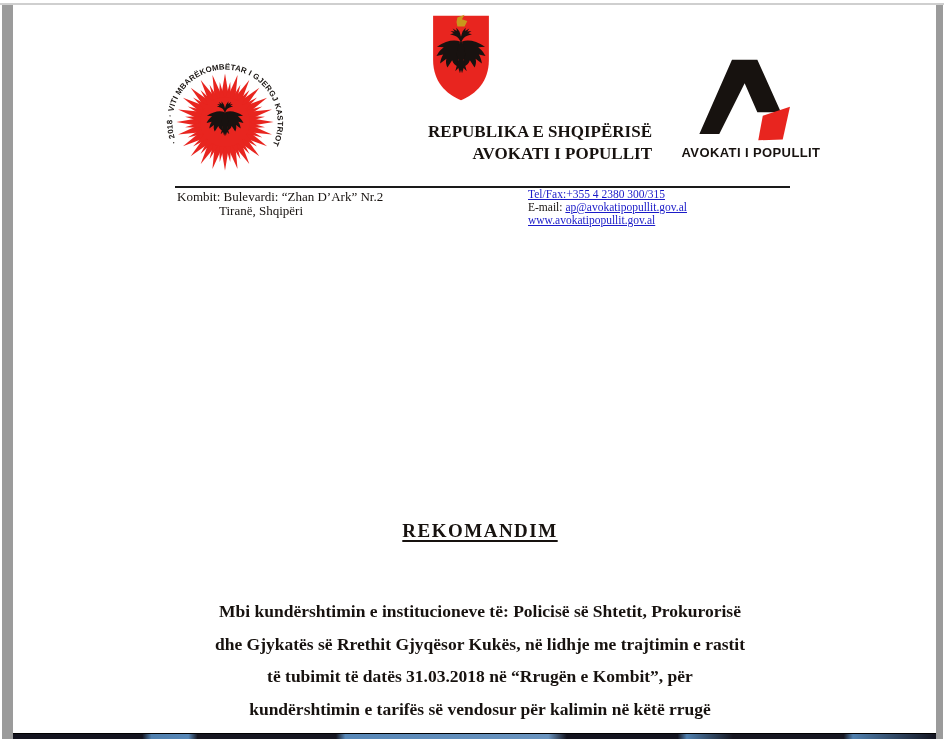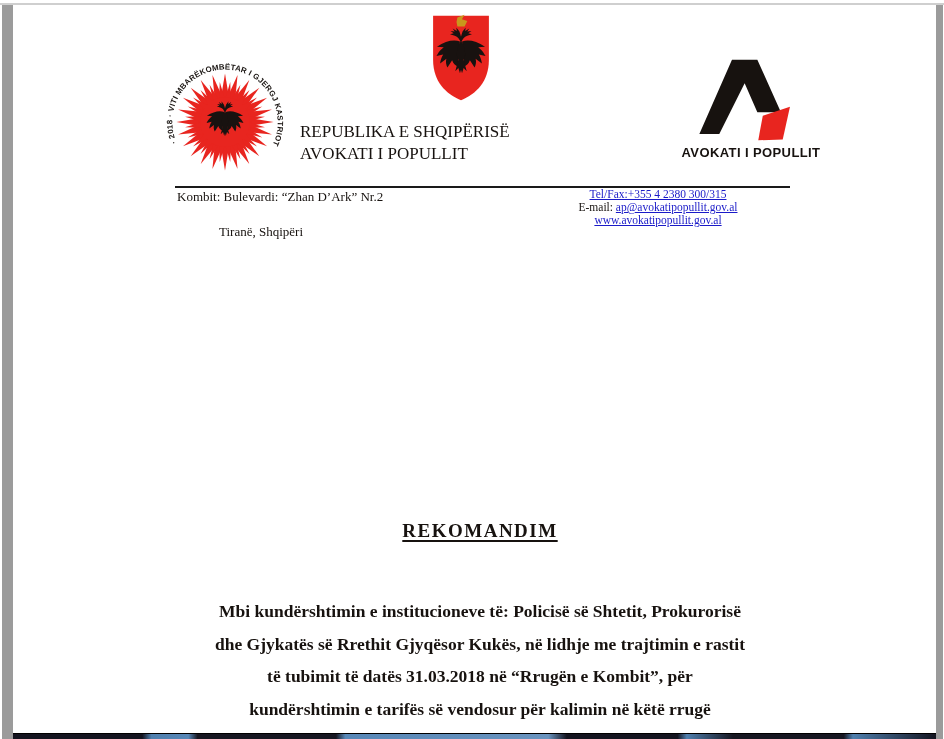--- a/index.html
+++ b/index.html
@@ -22,41 +22,41 @@
   }
 
   
   .letterhead { position:absolute; left:0; top:0; width:944px; height:240px; }
 
   .seal { position:absolute; left:163px; top:60px; width:124px; height:124px; }
   .coa  { position:absolute; left:429px; top:13px; width:64px;  height:90px; }
 
   .republic {
     position:absolute; left:300px; top:121px; width:352px;
-    text-align:left; font-weight:normal; font-size:17px; line-height:22px; color:#17120f;
+    text-align:right; font-weight:bold; font-size:17px; line-height:22px; color:#17120f;
   }
 
   .ap-logo { position:absolute; left:676px; top:56px; width:150px; text-align:center; }
   .ap-logo svg { display:block; margin:0 auto; }
   .ap-logo-caption {
     margin-top:2px; font-family:"Liberation Sans", sans-serif;
     font-weight:bold; font-size:13px; letter-spacing:.4px; color:#17120f; white-space:nowrap;
   }
 
   .head-rule { position:absolute; left:175px; top:186px; width:615px; height:2px; background:#1a1a1a; }
 
   .address {
     position:absolute; left:177px; top:190px;
     font-size:13px; line-height:14px; color:#17120f;
   }
-  .address .line2 { padding-left:42px;margin-top:21px; }
+  .address .line2 { padding-left:42px; }
 
   .contacts {
     position:absolute; right:156px; top:188px; width:260px;
-    text-align:center; font-size:11.5px; line-height:13px; color:#17120f;
+    text-align:left; font-size:11.5px; line-height:13px; color:#17120f;
   }
   .contacts a { color:#1a1ac8; text-decoration:underline; }
 
   
   .doc-title {
     position:absolute; left:140px; top:520px; width:680px;
     text-align:center; font-weight:bold; font-size:19px; letter-spacing:1.5px;
     color:#17120f;
   }
   .doc-title span { text-decoration:underline; text-decoration-thickness:2px; text-underline-offset:3px; }

